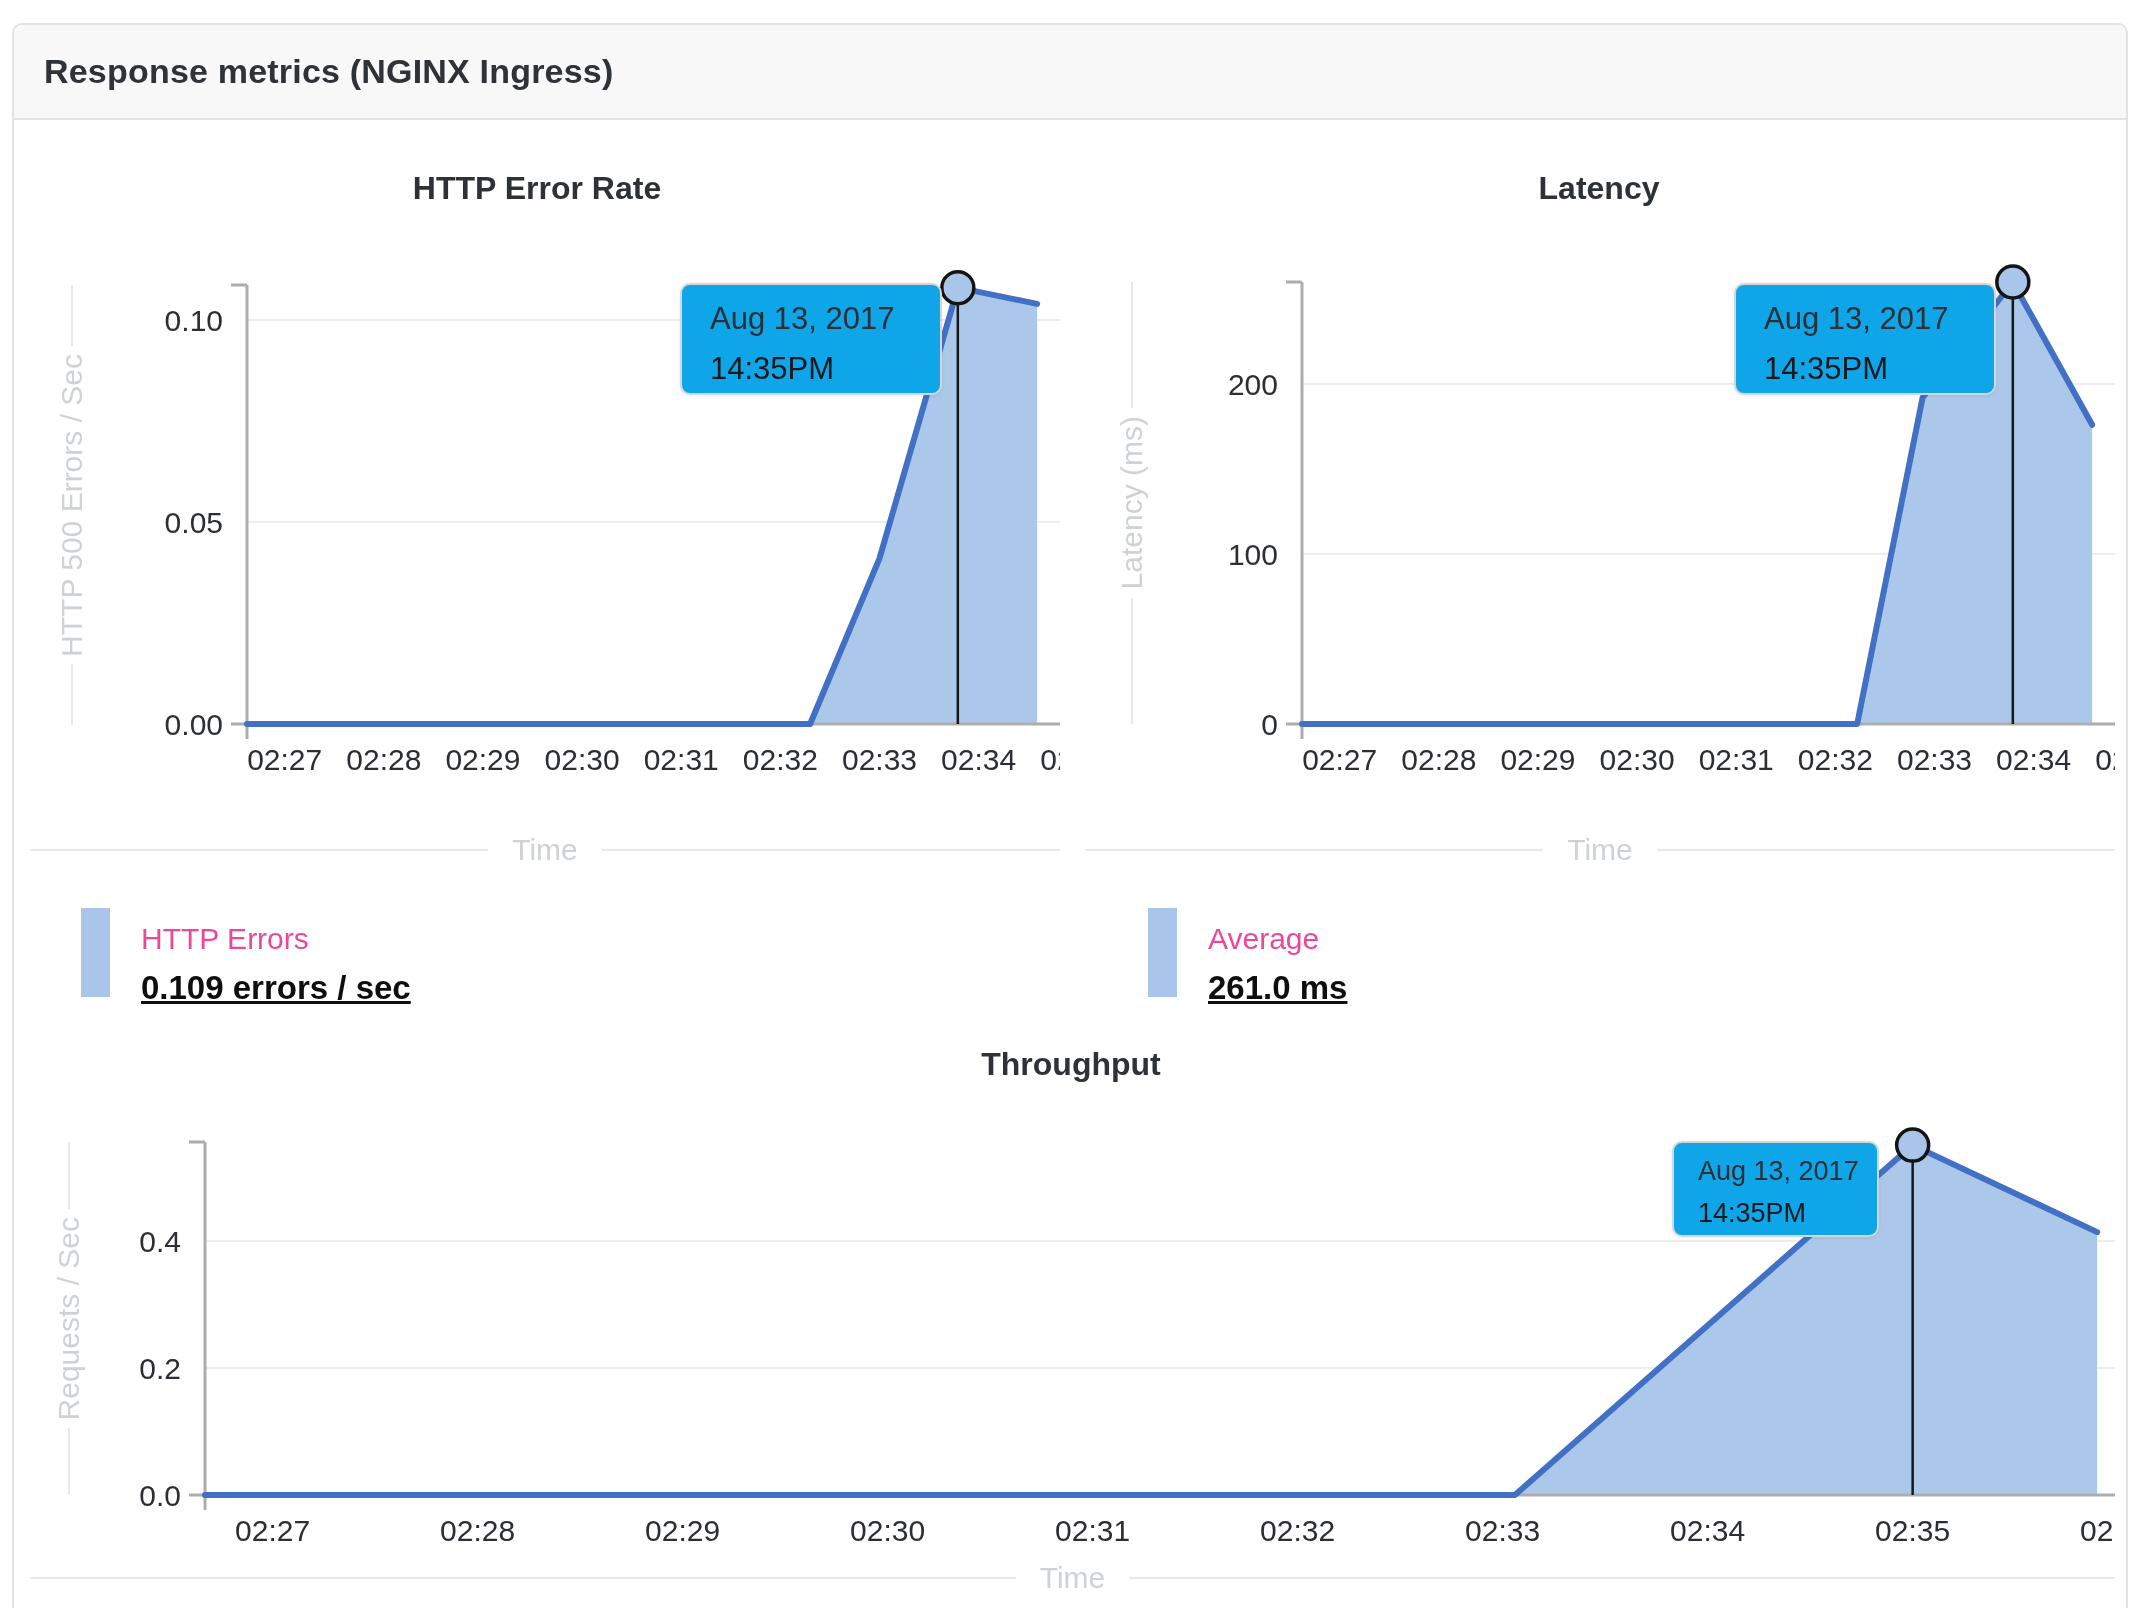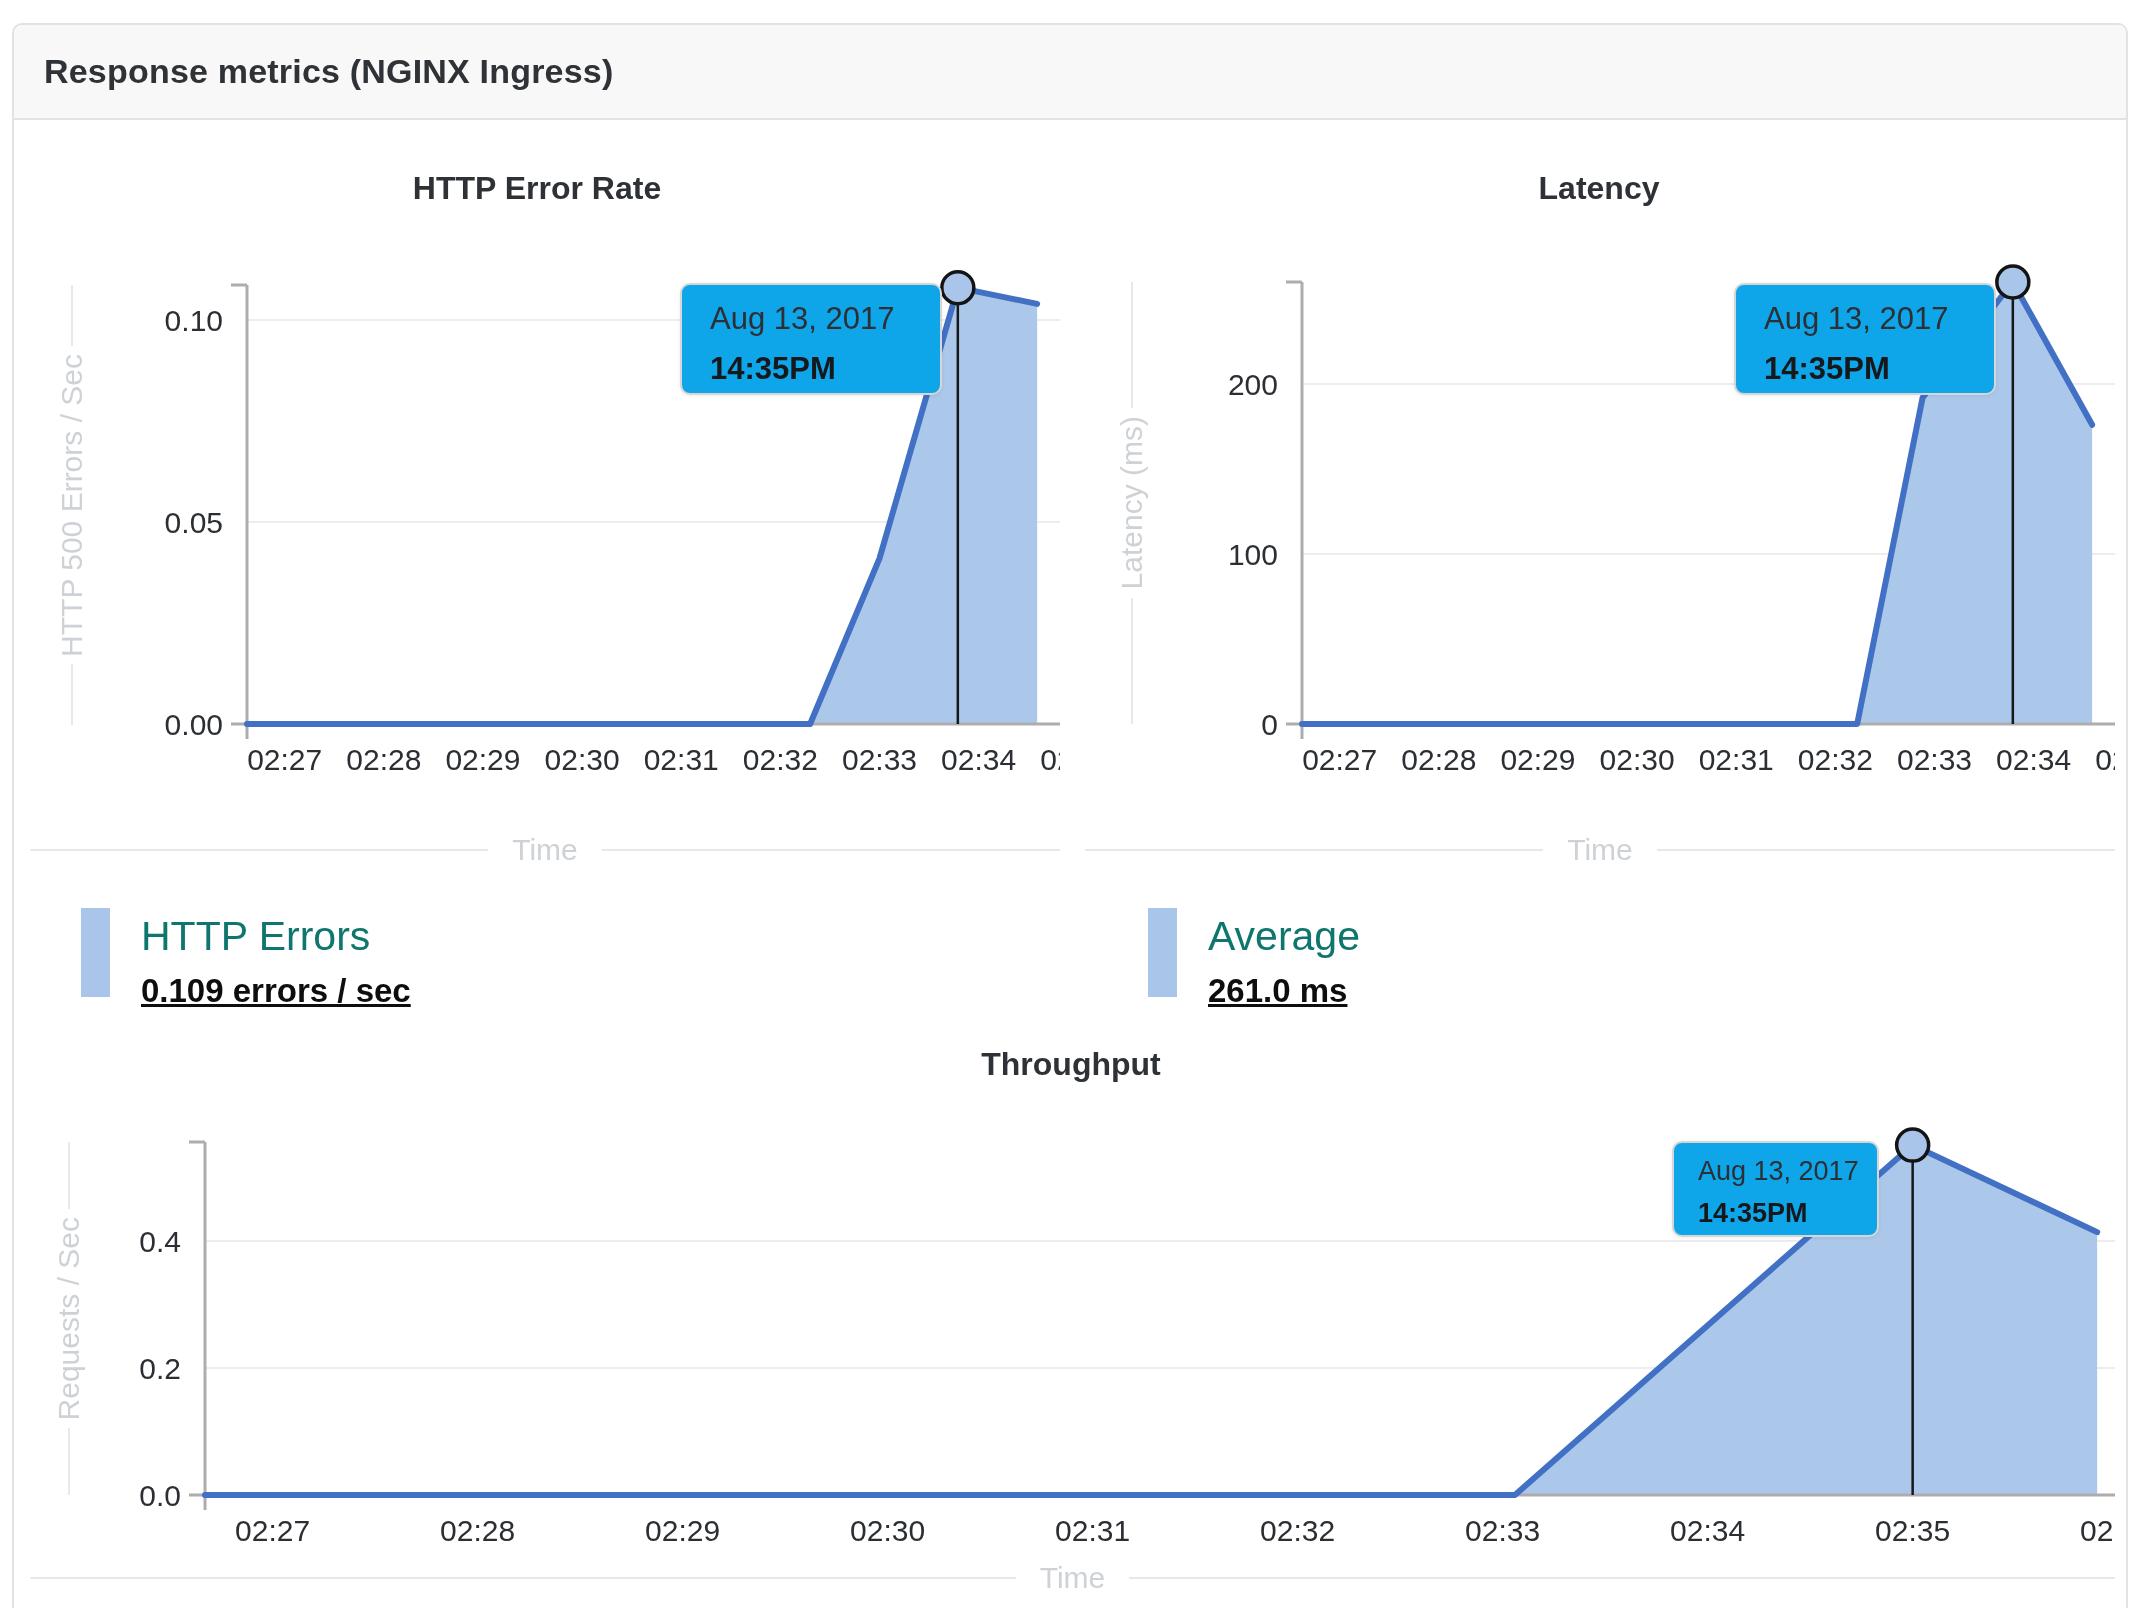--- a/index.html
+++ b/index.html
@@ -46,33 +46,33 @@
   .time-row .tlab{color:#ced2d6;font-size:30px;}
   #time-error{left:30px;top:832px;width:1030px;}
   #time-latency{left:1085px;top:832px;width:1030px;}
   #time-throughput{left:30px;top:1560px;width:2085px;}
   
   .tooltip{
     position:absolute;background:#0ea5e9;border:2px solid #d6d6d6;border-radius:10px;
     box-shadow:0 1px 4px rgba(0,0,0,.07);box-sizing:border-box;padding:16px 0 0 28px;
   }
   .tooltip .tt-date{font-size:31px;color:#2c2f34;}
-  .tooltip .tt-time{font-size:31px;font-weight:bold;color:#17181b;margin-top:14px;}
+  .tooltip .tt-time{font-size:31px;font-weight:normal;color:#17181b;margin-top:14px;}
   #tooltip-error{left:680px;top:283px;width:262px;height:112px;}
   #tooltip-latency{left:1734px;top:283px;width:262px;height:112px;}
   #tooltip-throughput{left:1672px;top:1141px;width:207px;height:96px;padding:13px 0 0 24px;}
   #tooltip-throughput .tt-date{font-size:27px;}
   #tooltip-throughput .tt-time{font-size:27px;margin-top:11px;}
   
   .legend{position:absolute;display:flex;align-items:flex-start;}
   #legend-error{left:81px;top:908px;}
   #legend-latency{left:1148px;top:908px;}
   .legend .swatch{width:29px;height:89px;background:#a9c6ea;}
   .legend .legend-text{margin-left:31px;display:flex;flex-direction:column;}
-  .legend .legend-name{font-size:41px;color:#0f766e;line-height:1;margin-top:8px;}
+  .legend .legend-name{font-size:30px;color:#ec4899;line-height:1;margin-top:16px;}
   .legend .legend-value{font-size:33px;font-weight:bold;color:#0e0e0f;line-height:1;margin-top:17px;text-decoration:underline;}
 </style>
 </head>
 <body>
 
 <div class="card">
   <div class="card-header">
     <span class="card-title">Response metrics (NGINX Ingress)</span>
   </div>
 </div>

